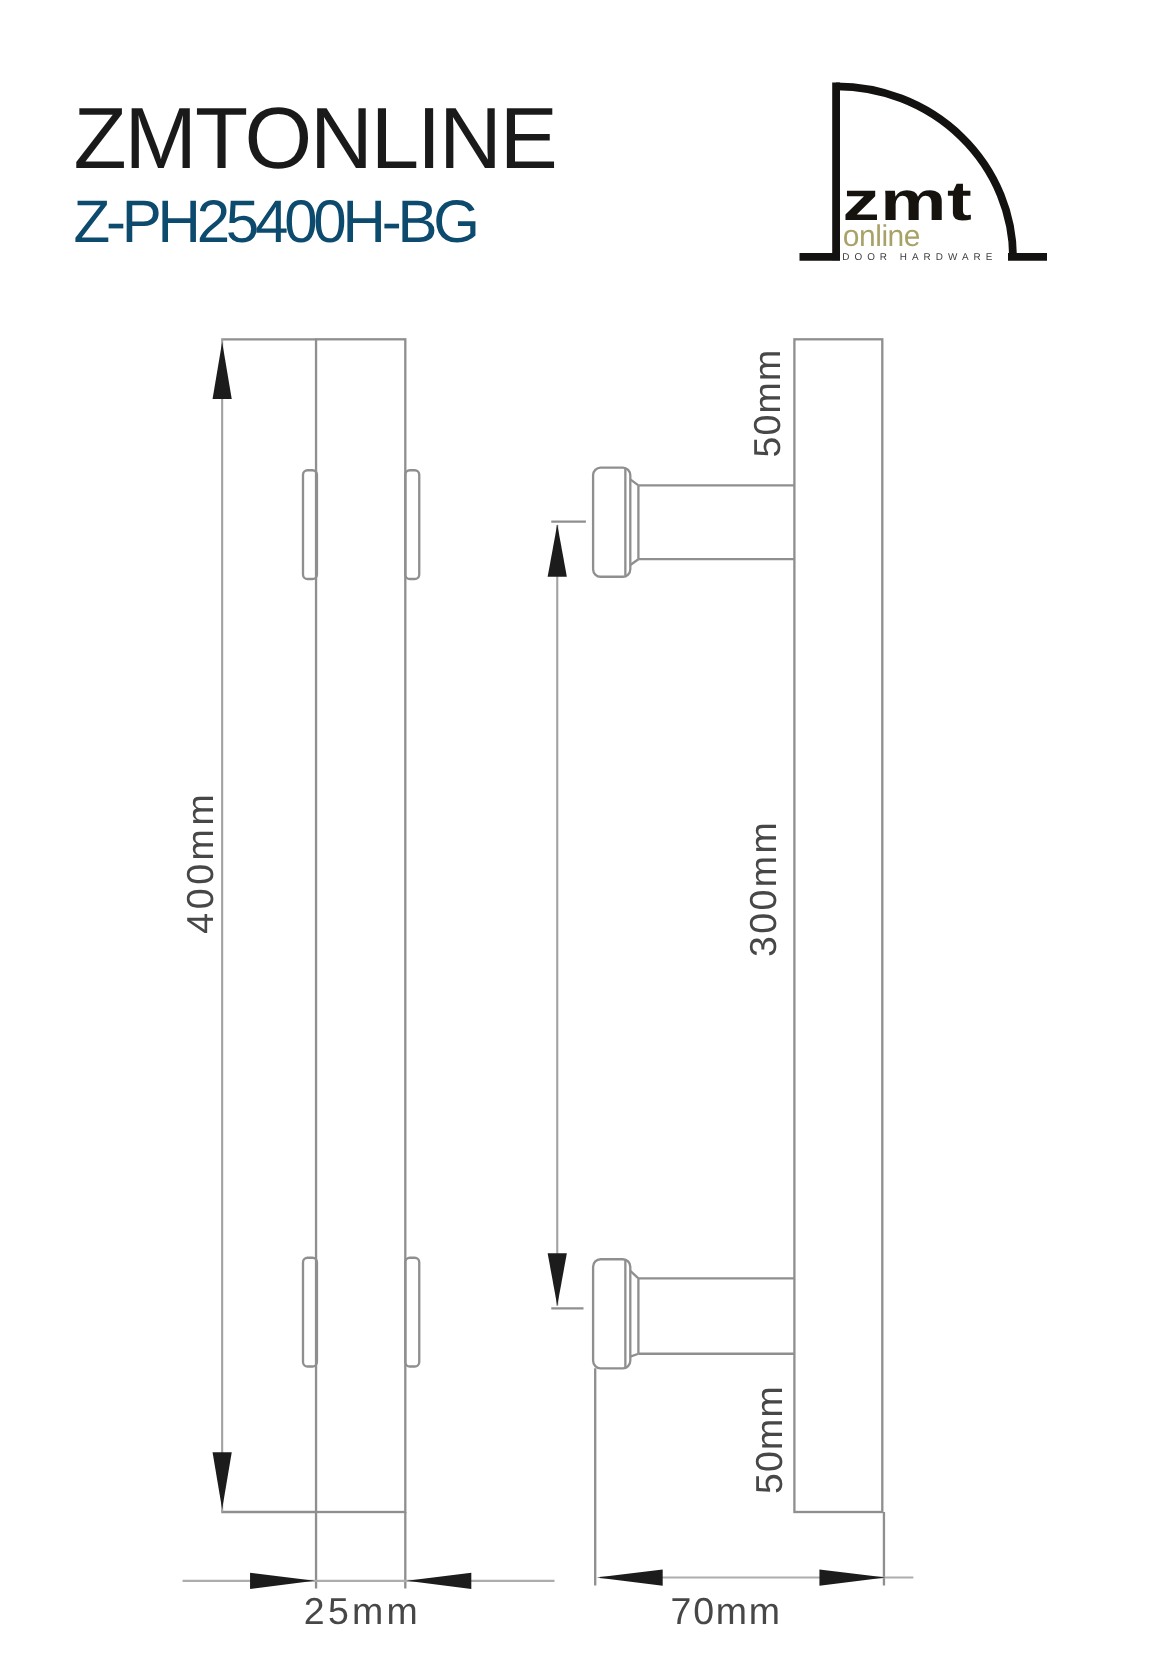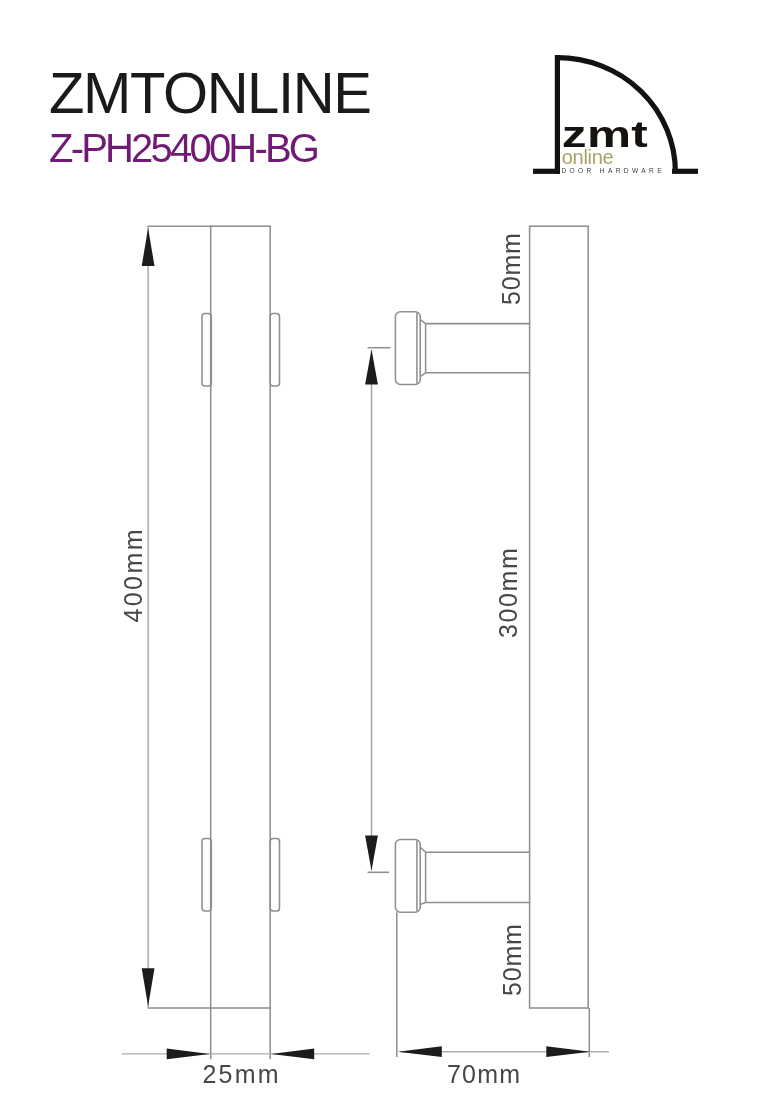--- a/index.html
+++ b/index.html
@@ -1,20 +1,20 @@
 <!DOCTYPE html>
 <html><head>
 <meta charset="utf-8">
 <style>
   html,body{margin:0;padding:0;background:#ffffff;}
   body{width:769px;height:1114px;position:relative;overflow:hidden;
        font-family:"Liberation Sans", sans-serif;}
   .title{position:absolute;left:49px;top:59px;font-size:58px;color:#1a1a1a;
          letter-spacing:-1.4px;white-space:nowrap;filter:blur(0.35px);}
-  .code{position:absolute;left:49px;top:126px;font-size:40px;color:#701a75;
+  .code{position:absolute;left:49px;top:126px;font-size:40px;color:#0c4a6e;
         letter-spacing:-2.8px;white-space:nowrap;filter:blur(0.35px);}
   svg{position:absolute;left:0;top:0;filter:blur(0.42px);}
   text{font-family:"Liberation Sans", sans-serif;}
 </style>
 </head>
 <body>
 
 <div class="title">ZMTONLINE</div>
 
 <div class="code">Z-PH25400H-BG</div>

